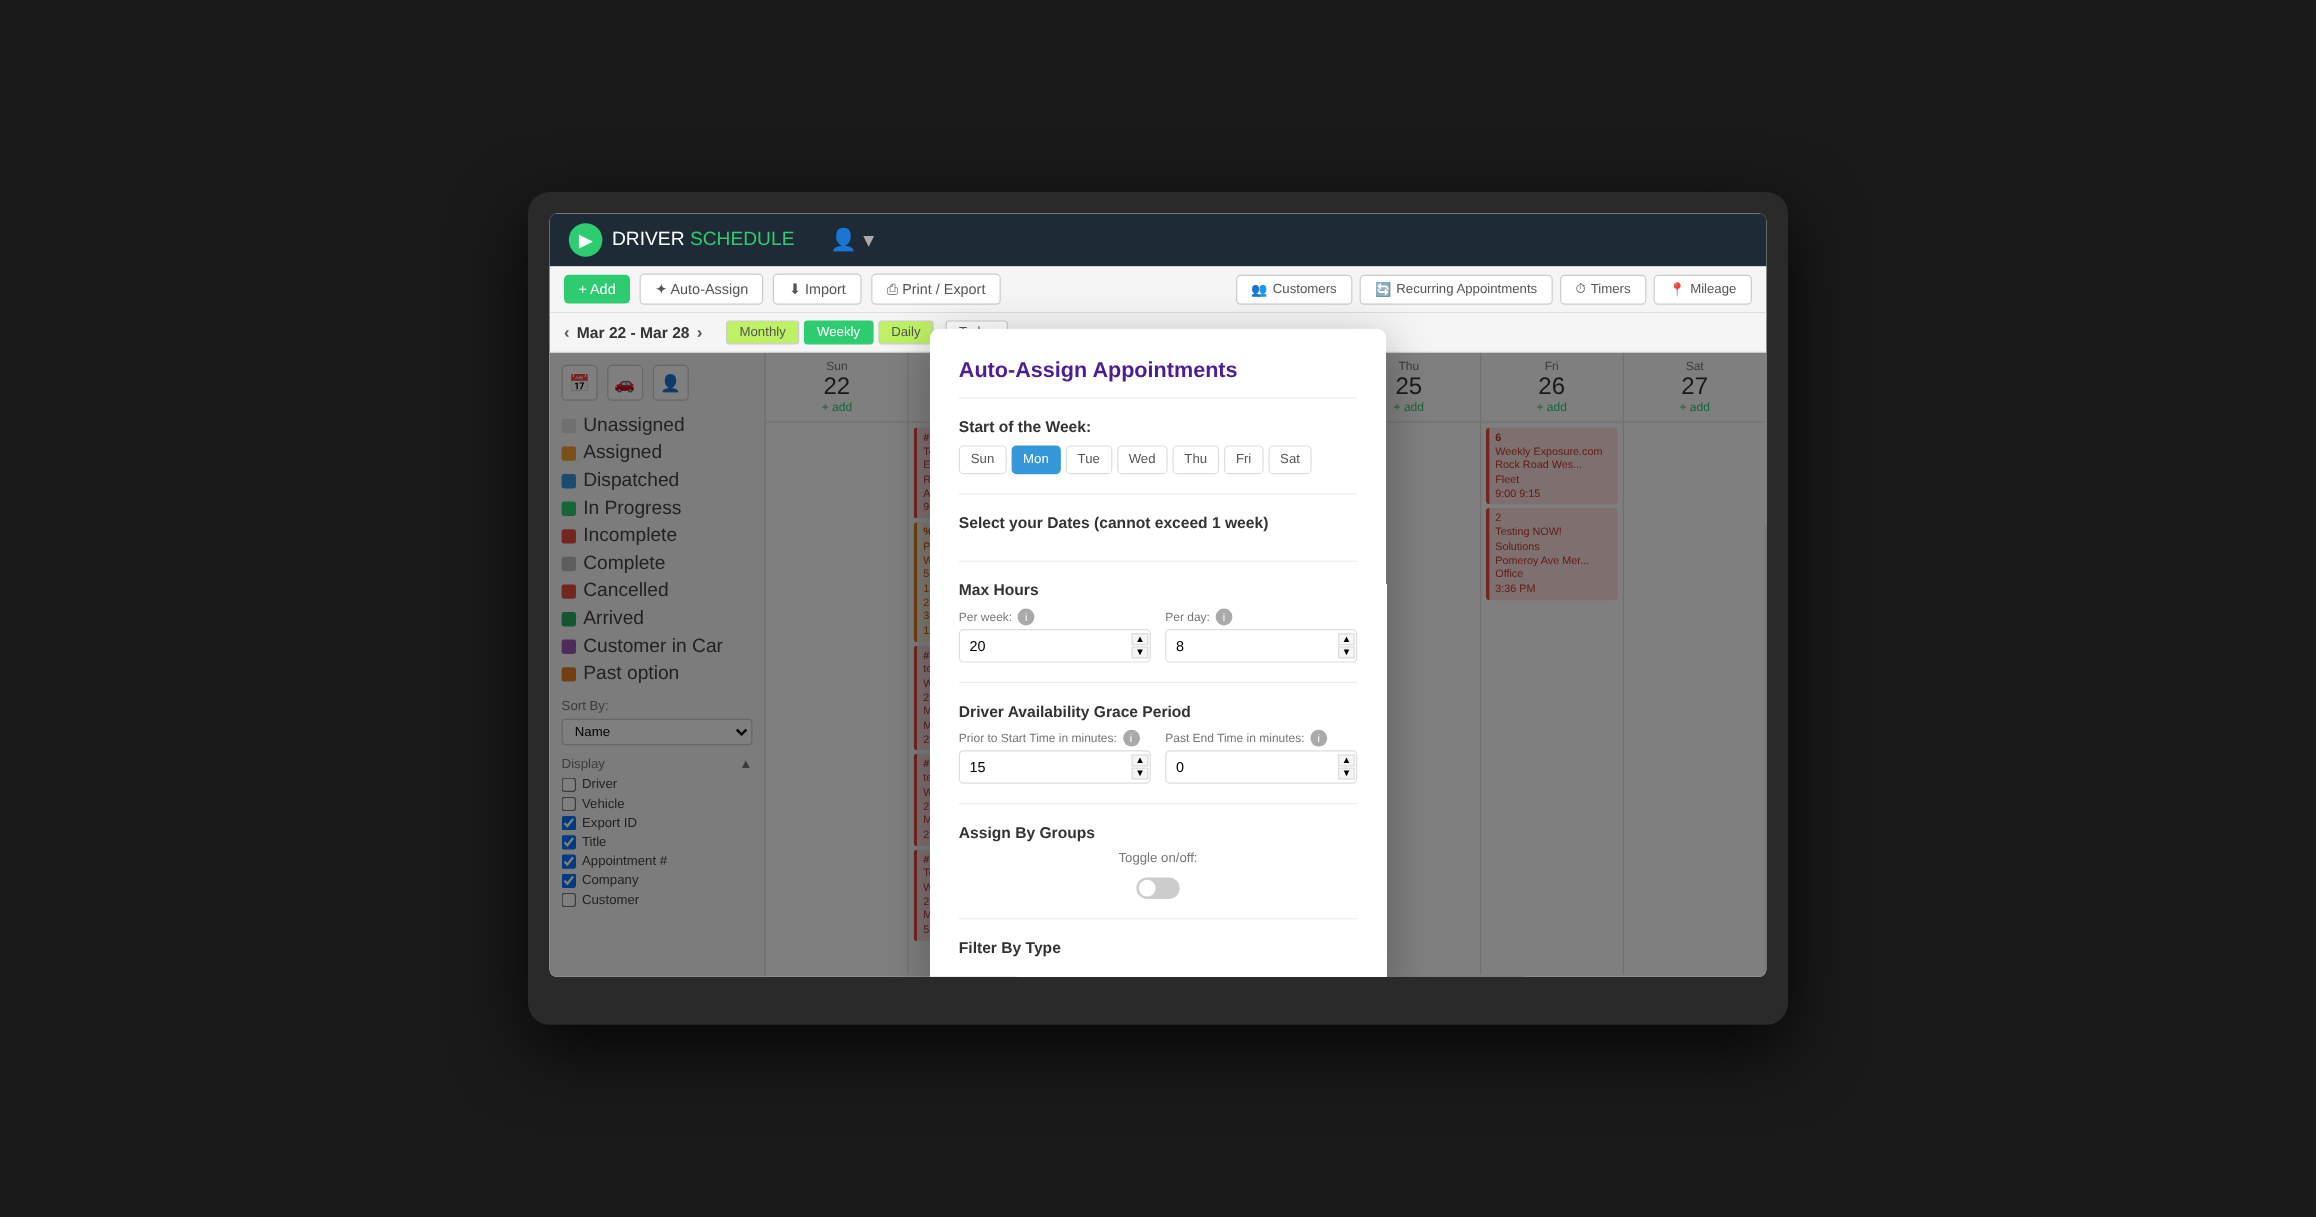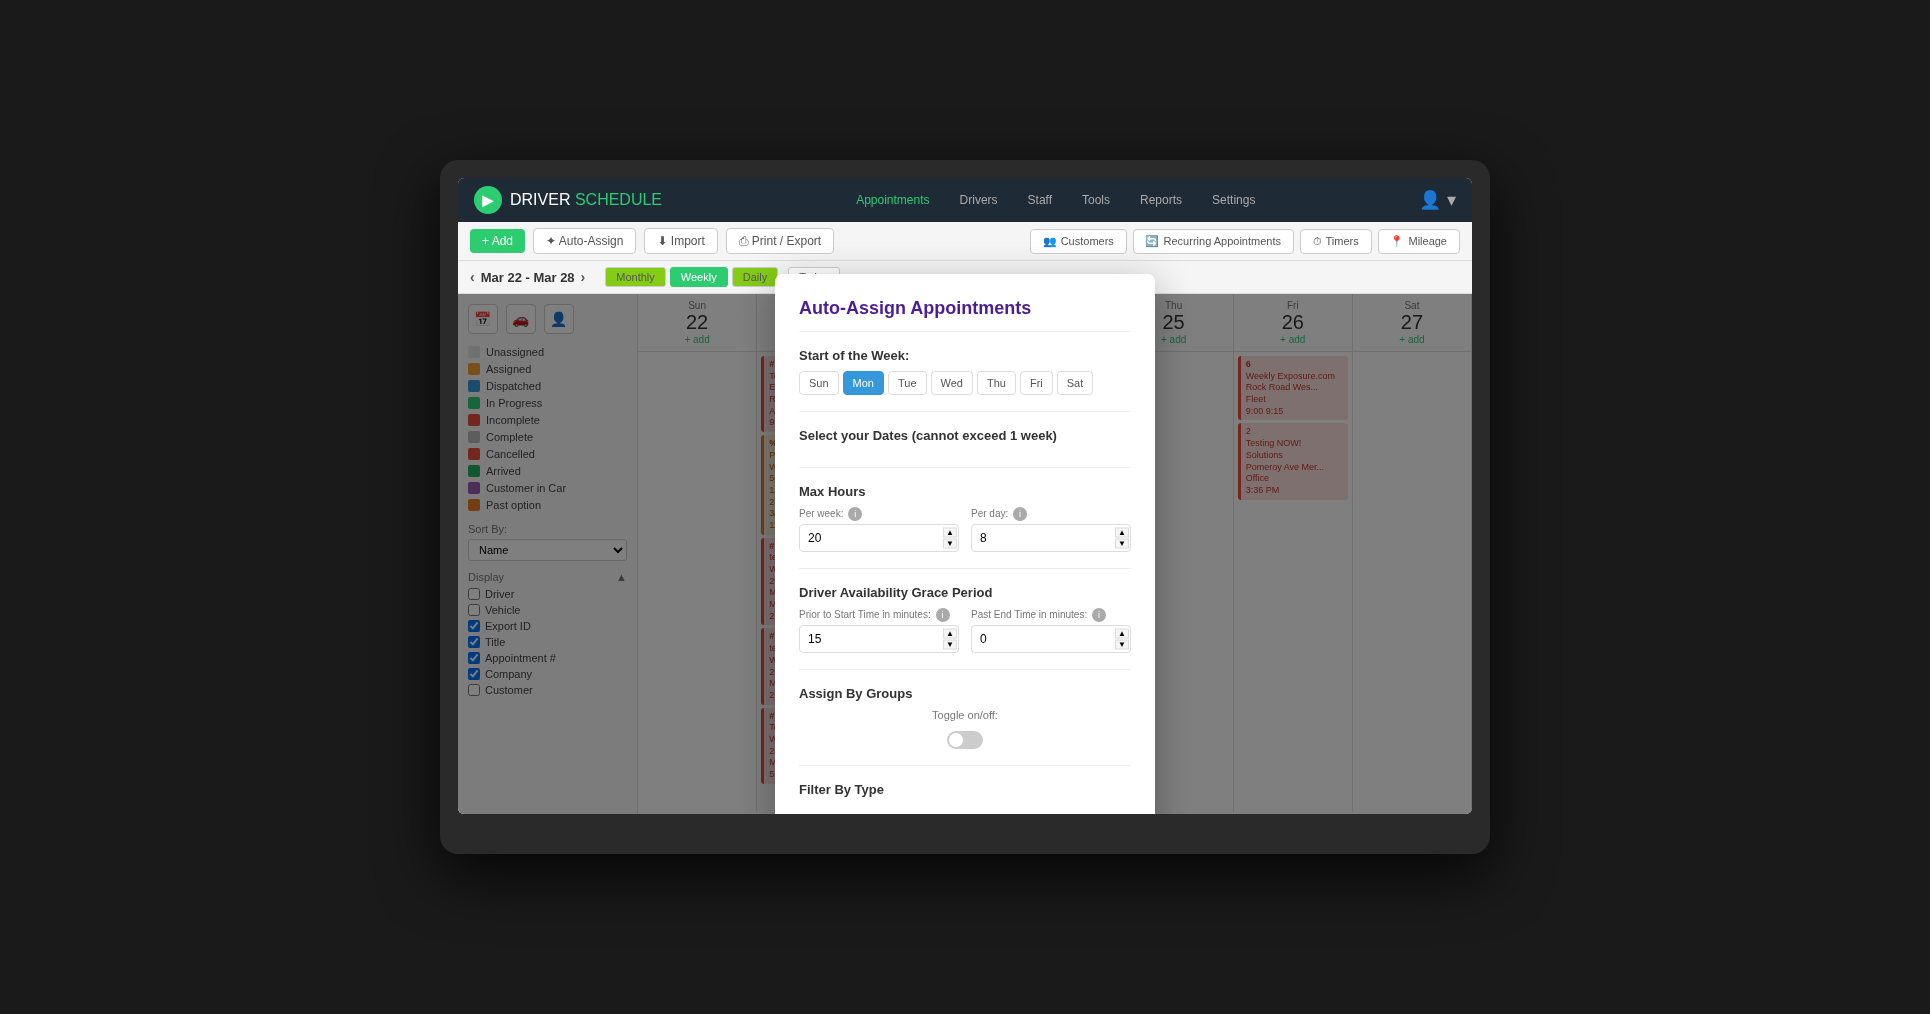--- a/index.html
+++ b/index.html
@@ -143,21 +143,21 @@
       font-size: 14px;
     }
     .view-btns {
       display: flex;
       gap: 4px;
       margin-left: 10px;
     }
     .view-btn {
       padding: 3px 10px;
       border: 1px solid #ccc;
-      background: #84cc16;
+      background: #bef264;
       color: #555;
       font-size: 11px;
       cursor: pointer;
       border-radius: 3px;
     }
     .view-btn.active {
       background: #2ecc71;
       color: white;
       border-color: #2ecc71;
     }
@@ -199,21 +199,21 @@
       cursor: pointer;
       display: flex;
       align-items: center;
       justify-content: center;
       font-size: 14px;
     }
     .legend-item {
       display: flex;
       align-items: center;
       gap: 6px;
-      font-size: 11px;
+      font-size: 16px;
       color: #444;
       margin-bottom: 5px;
     }
     .legend-dot {
       width: 12px;
       height: 12px;
       border-radius: 2px;
       flex-shrink: 0;
     }
     .sort-section {
@@ -460,28 +460,20 @@
 <div class="laptop-outer">
   <div class="laptop-screen">
 
     <div class="top-nav">
       <div class="logo-area">
         <div class="logo-icon">▶</div>
         <span>
           <span class="logo-driver">DRIVER</span>
           <span class="logo-schedule">SCHEDULE</span>
         </span>
-      </div>
-      <div class="nav-links">
-        <span class="nav-link active">Appointments</span>
-        <span class="nav-link">Drivers</span>
-        <span class="nav-link">Staff</span>
-        <span class="nav-link">Tools</span>
-        <span class="nav-link">Reports</span>
-        <span class="nav-link">Settings</span>
       </div>
       <div class="nav-right">
         <span class="user-icon">👤 ▾</span>
       </div>
     </div>
 
     <div class="toolbar">
       <button class="btn-add">+ Add</button>
       <button class="btn-secondary">✦ Auto-Assign</button>
       <button class="btn-secondary">⬇ Import</button>

